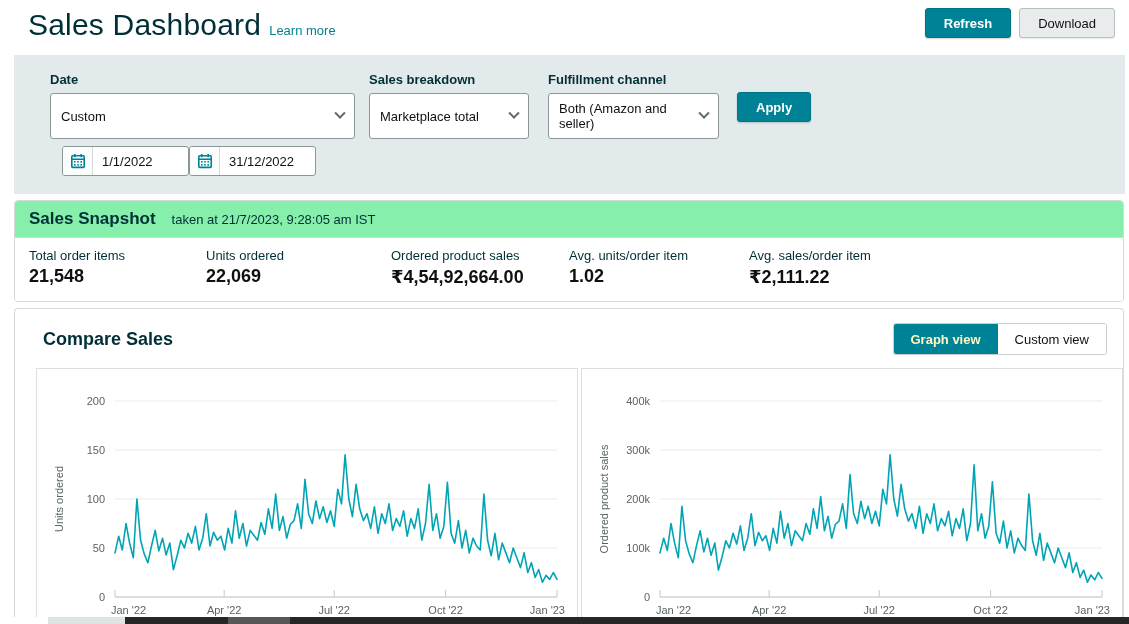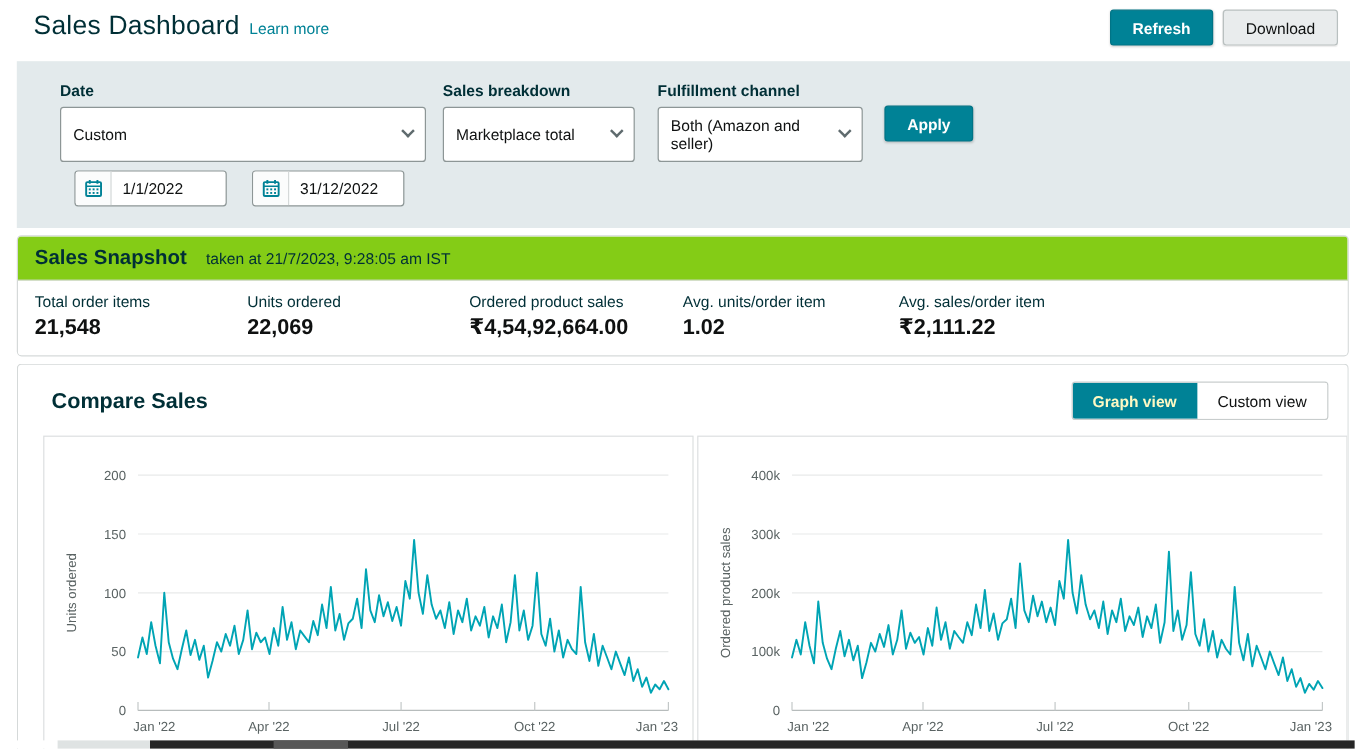--- a/index.html
+++ b/index.html
@@ -3,53 +3,53 @@
 <meta charset="utf-8">
 <style>
   * { box-sizing: border-box; margin: 0; padding: 0; }
   html,body { width:1129px; height:624px; overflow:hidden; background:#fff;
     font-family:"Liberation Sans","DejaVu Sans",sans-serif; color:#0f1111; }
   .page { position:relative; width:1129px; height:624px; }
 
   
   header { display:flex; justify-content:space-between; align-items:flex-start; padding:8px 6px 0 28px; }
   .title-row { display:flex; align-items:baseline; }
-  h1.page-title { font-size:22px; font-weight:400; color:#002f36; letter-spacing:.2px; }
+  h1.page-title { font-size:30px; font-weight:400; color:#002f36; letter-spacing:.2px; }
   .learn-more { font-size:13px; color:#008296; margin-left:8px; text-decoration:none; cursor:pointer; }
   .header-buttons { display:flex; gap:8px; padding-right:8px; }
   .btn { height:30px; font-size:13px; border-radius:3px; cursor:pointer; padding:0 18px;
     font-family:"Liberation Sans","DejaVu Sans",sans-serif; }
   .btn-primary { background:#008296; border:1px solid #007486; color:#fff; font-weight:700;
     box-shadow:0 1px 2px rgba(0,0,0,.18); }
   .btn-secondary { background:#e9eced; border:1px solid #b9c0c0; color:#0f1111;
     box-shadow:0 1px 1px rgba(0,0,0,.08); }
 
   
   .filter-panel { margin:13px 4px 0 14px; background:#e3eaec; padding:17px 20px 18px 36px;
     display:flex; align-items:flex-start; }
   .flabel { font-size:13px; font-weight:700; color:#002f36; margin-bottom:6px; }
   .select { background:#fff; border:1px solid #8d9696; border-radius:3px; height:46px;
     display:flex; align-items:center; justify-content:space-between; padding:0 10px;
     font-size:13px; color:#0f1111; cursor:pointer; }
   .chev { width:8px; height:8px; border-right:2px solid #5f6b6e; border-bottom:2px solid #5f6b6e;
     transform:rotate(45deg) translate(-2px,-2px); margin-left:8px; flex:none; }
   .date-group { width:305px; }
-  .date-inputs { display:flex; gap:21px; margin:7px 0 0 12px; }
+  .date-inputs { display:flex; margin:7px 0 0 12px; }
   .date-input { width:127px; height:30px; background:#fff; border:1px solid #8d9696; border-radius:3px;
     display:flex; align-items:center; overflow:hidden; cursor:text; }
   .cal-cell { width:30px; height:100%; background:#fbfcfc; border-right:1px solid #d5d9d9;
     display:flex; align-items:center; justify-content:center; flex:none; cursor:pointer; }
   .date-text { font-size:13px; padding-left:9px; color:#0f1111; }
   .fgroup-sb { width:160px; margin-left:14px; }
   .fgroup-fc { width:171px; margin-left:19px; }
   .apply-wrap { margin-left:18px; padding-top:20px; }
 
   
   .snapshot { margin:6px 5px 0 14px; border:1px solid #d5d9d9; border-radius:4px; overflow:hidden; }
-  .snap-head { background:#84cc16; border-bottom:1px solid #d5d9d9; padding:8px 14px;
+  .snap-head { background:#86efac; border-bottom:1px solid #d5d9d9; padding:8px 14px;
     display:flex; align-items:baseline; }
   .snap-title { font-size:17px; font-weight:700; color:#002f36; }
   .snap-taken { font-size:13px; color:#002f36; margin-left:16px; }
   .snap-stats { display:flex; padding:10px 14px 13px 14px; background:#fff; }
   .stat { display:flex; flex-direction:column; }
   .stat .slabel { font-size:13px; color:#002f36; margin-bottom:3px; }
   .stat .svalue { font-size:18px; font-weight:700; color:#0f1111; }
   .stat:nth-child(1){ width:177px; } .stat:nth-child(2){ width:185px; }
   .stat:nth-child(3){ width:178px; } .stat:nth-child(4){ width:180px; }
 

